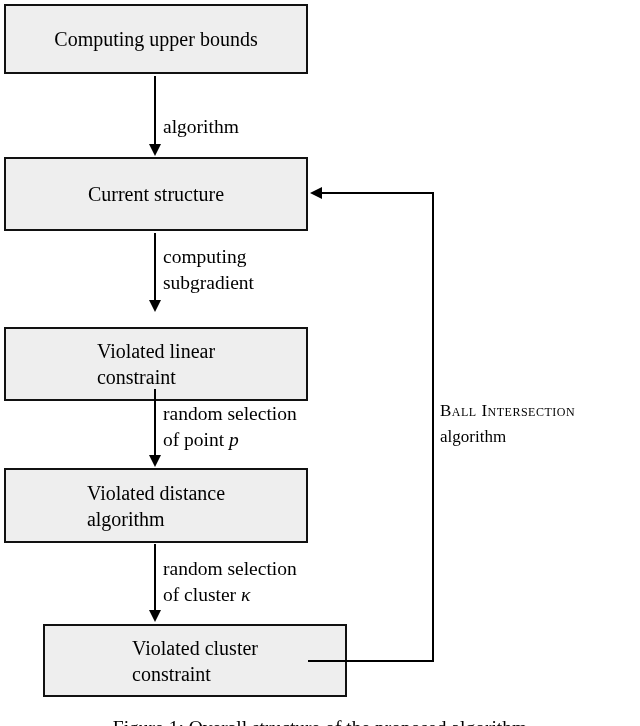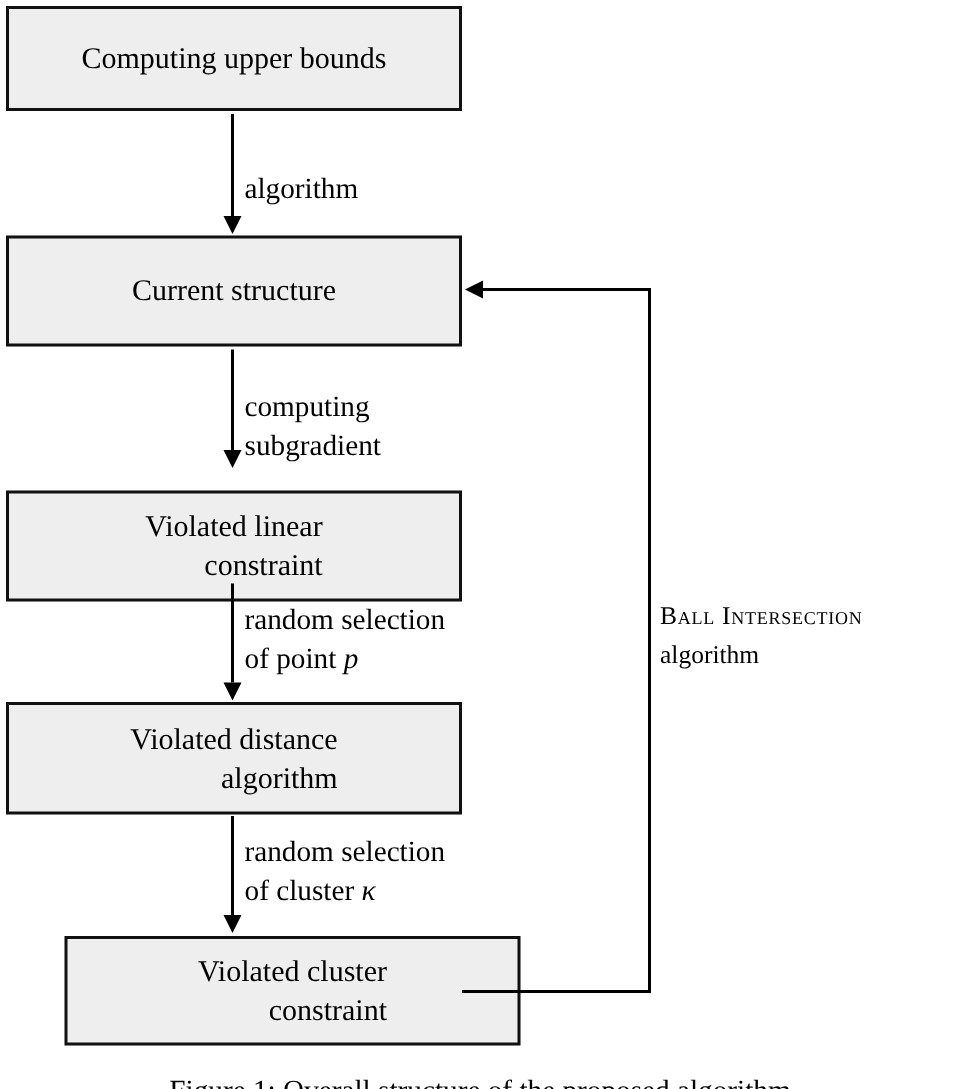--- a/index.html
+++ b/index.html
@@ -22,21 +22,21 @@
   }
   .box{
     position:absolute;
     left:4px;
     width:300px;
     background:var(--box-fill);
     border:2px solid var(--box-border);
     display:flex;
     align-items:center;
     justify-content:center;
-    text-align:right;
+    text-align:left;
     font-size:20px;
     line-height:26px;
   }
   .box span{white-space:pre-line;}
   .shaft{
     position:absolute;
     width:2px;
     background:var(--line);
   }
   .hline{
@@ -122,21 +122,21 @@
   <div class="shaft" style="left:154px;top:389px;height:66px;"></div>
   <div class="head-down" style="left:149px;top:455px;"></div>
 
   <div class="shaft" style="left:154px;top:544px;height:66px;"></div>
   <div class="head-down" style="left:149px;top:610px;"></div>
 
   <div class="edge-label" style="top:88px;">
     <br>
     <span>algorithm</span>
   </div>
-  <div class="edge-label" style="top:244px;margin-top:15px;">
+  <div class="edge-label" style="top:244px;">
     <span>computing</span><br>
     <span>subgradient</span>
   </div>
   <div class="edge-label" style="top:401px;">
     <span>random selection</span><br>
     <span>of point </span><i>p</i>
   </div>
   <div class="edge-label" style="top:556px;">
     <span>random selection</span><br>
     <span>of cluster </span><i>κ</i>

